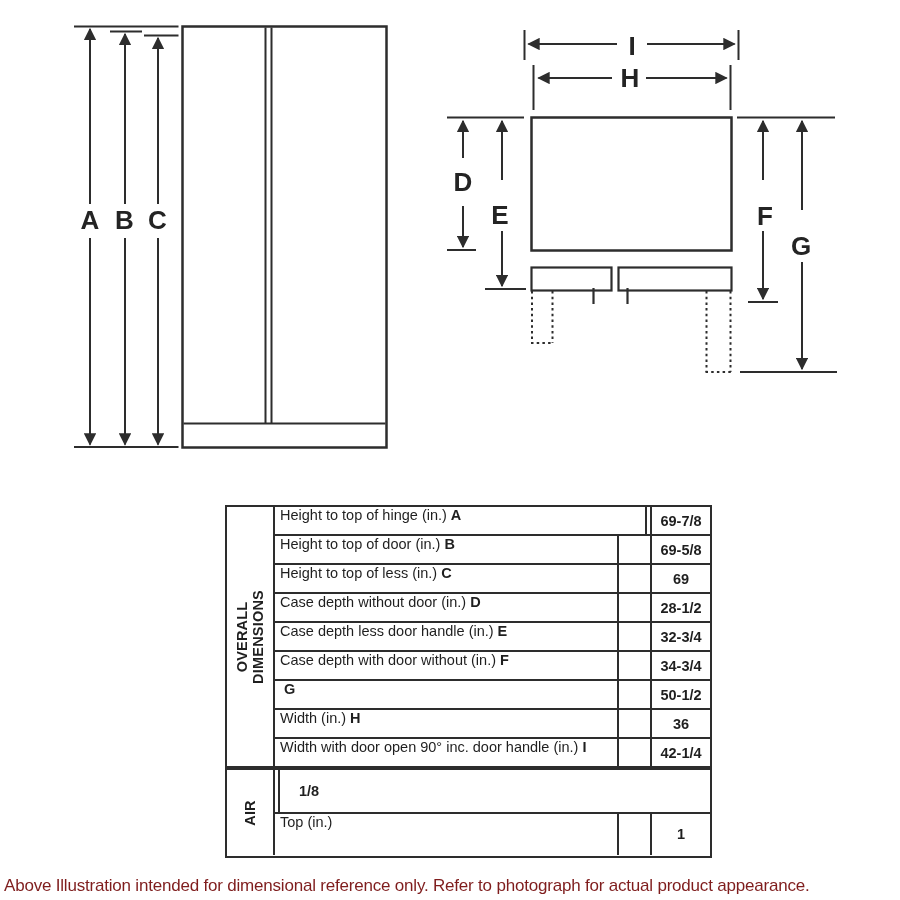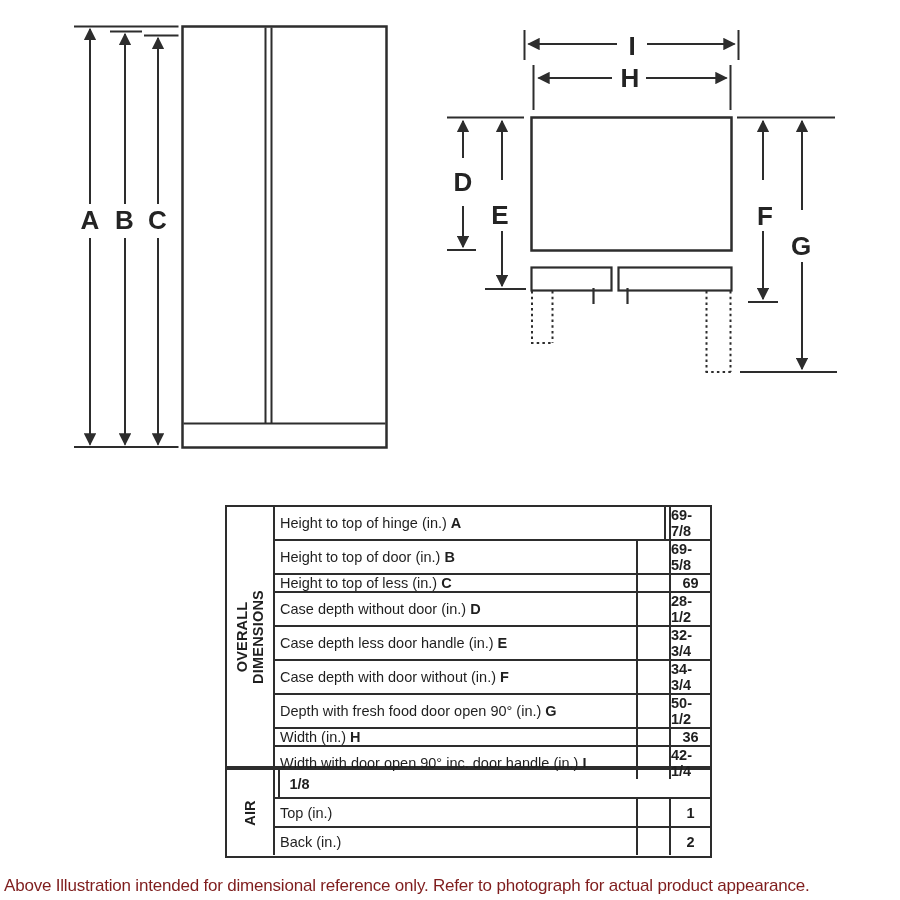--- a/index.html
+++ b/index.html
@@ -12,25 +12,25 @@
             border:2.5px solid #2d2d2d;box-sizing:border-box;background:#fff;}
   .section{display:flex;box-sizing:border-box;}
   .sec-overall{height:263px;border-bottom:4px solid #2d2d2d;}
   .sec-air{height:85px;}
   .shead{width:48px;border-right:2.2px solid #2d2d2d;position:relative;flex:0 0 auto;box-sizing:border-box;}
   .vtext{position:absolute;left:50%;top:50%;transform:translate(-50%,-50%) rotate(-90deg);
          white-space:pre;font-weight:bold;font-size:14.5px;line-height:1.12;text-align:center;letter-spacing:.2px;}
   .srows{flex:1;display:flex;flex-direction:column;}
   .trow{flex:1;display:flex;box-sizing:border-box;align-items:stretch;}
   .trow + .trow{border-top:2.2px solid #2d2d2d;gap:14px;}
-  .tlabel{flex:1;display:flex;align-items:center;padding-left:5px;border-right:2.2px solid #2d2d2d;
+  .tlabel{flex:1;display:flex;padding-left:5px;border-right:2.2px solid #2d2d2d;
           font-size:14.5px;box-sizing:border-box;white-space:nowrap;overflow:hidden;}
   .b{font-weight:bold;margin-left:4px;}
   .tgap{width:3px;flex:0 0 auto;}
-  .tvalue{width:41px;flex:0 0 auto;border-left:2.2px solid #2d2d2d;display:flex;align-items:center;
+  .tvalue{width:60px;flex:0 0 auto;border-left:2.2px solid #2d2d2d;display:flex;align-items:center;
           justify-content:center;font-weight:bold;font-size:14.5px;box-sizing:border-box;}
   .footer{position:absolute;left:4px;top:876px;width:894px;font-size:17px;color:#7f1d1d;
           letter-spacing:-0.2px;white-space:nowrap;}
 </style>
 </head>
 <body>
 
 <div class="canvas">
 
   <svg class="front" style="left:60px;top:8px;" width="340" height="450" viewBox="0 0 340 450">
@@ -182,21 +182,20 @@
         <div class="trow">
           <div class="tlabel">
               <span>Case depth with door without (in.)</span>
               <span class="b">F</span>
             </div>
           <div class="tgap"></div>
           <div class="tvalue">34-3/4</div>
         </div>
         <div class="trow">
           <div class="tlabel">
-              <span>Depth with fresh food door open 90° (in.)</span>
               <span class="b">G</span>
             </div>
           <div class="tgap"></div>
           <div class="tvalue">50-1/2</div>
         </div>
         <div class="trow">
           <div class="tlabel">
               <span>Width (in.)</span>
               <span class="b">H</span>
             </div>
@@ -223,26 +222,19 @@
           <div class="tgap"></div>
           <div class="tvalue">1/8</div>
         </div>
         <div class="trow">
           <div class="tlabel">
               <span>Top (in.)</span>
             </div>
           <div class="tgap"></div>
           <div class="tvalue">1</div>
         </div>
-        <div class="trow">
-          <div class="tlabel">
-              <span>Back (in.)</span>
-            </div>
-          <div class="tgap"></div>
-          <div class="tvalue">2</div>
-        </div>
       </div>
     </div>
   </div>
 
   <div class="footer">Above Illustration intended for dimensional reference only. Refer to photograph for actual product appearance.</div>
 
 </div>
 
 </body></html>

